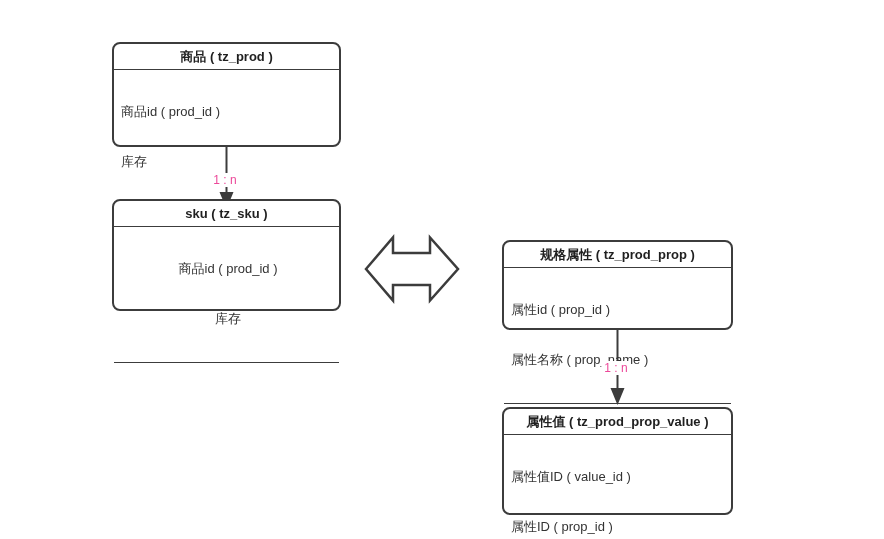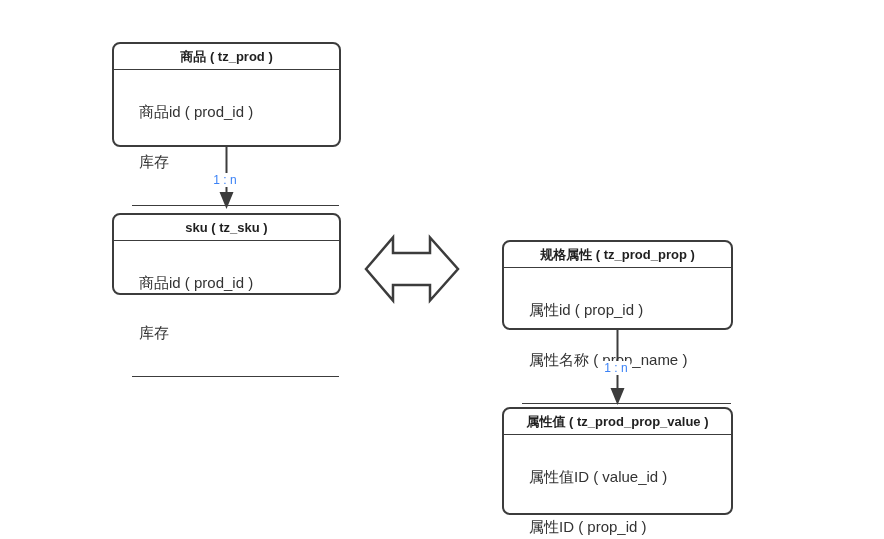--- a/index.html
+++ b/index.html
@@ -37,33 +37,32 @@
     color: #1f1f1f;
     display: flex;
     align-items: center;
     justify-content: center;
     white-space: pre;
   }
   .entity-fields {
     flex: 0 0 auto;
     border-bottom: 1.5px solid #3c3c3c;
     padding: 1px 4px 2px 7px;
-    font-size: 15px;
+    font-size: 13px;
     line-height: 16.5px;
     white-space: pre;
-    margin-left: 18px;
   }
   .entity-field { white-space: pre; }
   .entity-footer { flex: 1 1 auto; }
   .cardinality {
     position: absolute;
     transform: translate(-50%, -50%);
     background: #ffffff;
     font-size: 12px;
-    color: #3b82f6;
+    color: #ec4899;
     padding: 0 3px;
     white-space: pre;
     line-height: 14px;
   }
 </style>
 </head>
 <body>
 
 <div class="canvas">
 
@@ -84,21 +83,21 @@
 
   <div class="entity" style="left:112px; top:42px; width:229px; height:105px;">
     <div class="entity-title">商品 ( tz_prod )</div>
     <div class="entity-fields">
       <div class="entity-field">商品id ( prod_id )</div>
       <div class="entity-field">库存</div>
     </div>
     <div class="entity-footer"></div>
   </div>
 
-  <div class="entity" style="left:112px; top:213px; width:229px; height:82px;">
+  <div class="entity" style="left:112px; top:199px; width:229px; height:112px;text-align:center;">
     <div class="entity-title">sku ( tz_sku )</div>
     <div class="entity-fields">
       <div class="entity-field">商品id ( prod_id )</div>
       <div class="entity-field">库存</div>
     </div>
     <div class="entity-footer"></div>
   </div>
 
   <div class="entity" style="left:502px; top:240px; width:231px; height:90px;">
     <div class="entity-title">规格属性 ( tz_prod_prop )</div>

